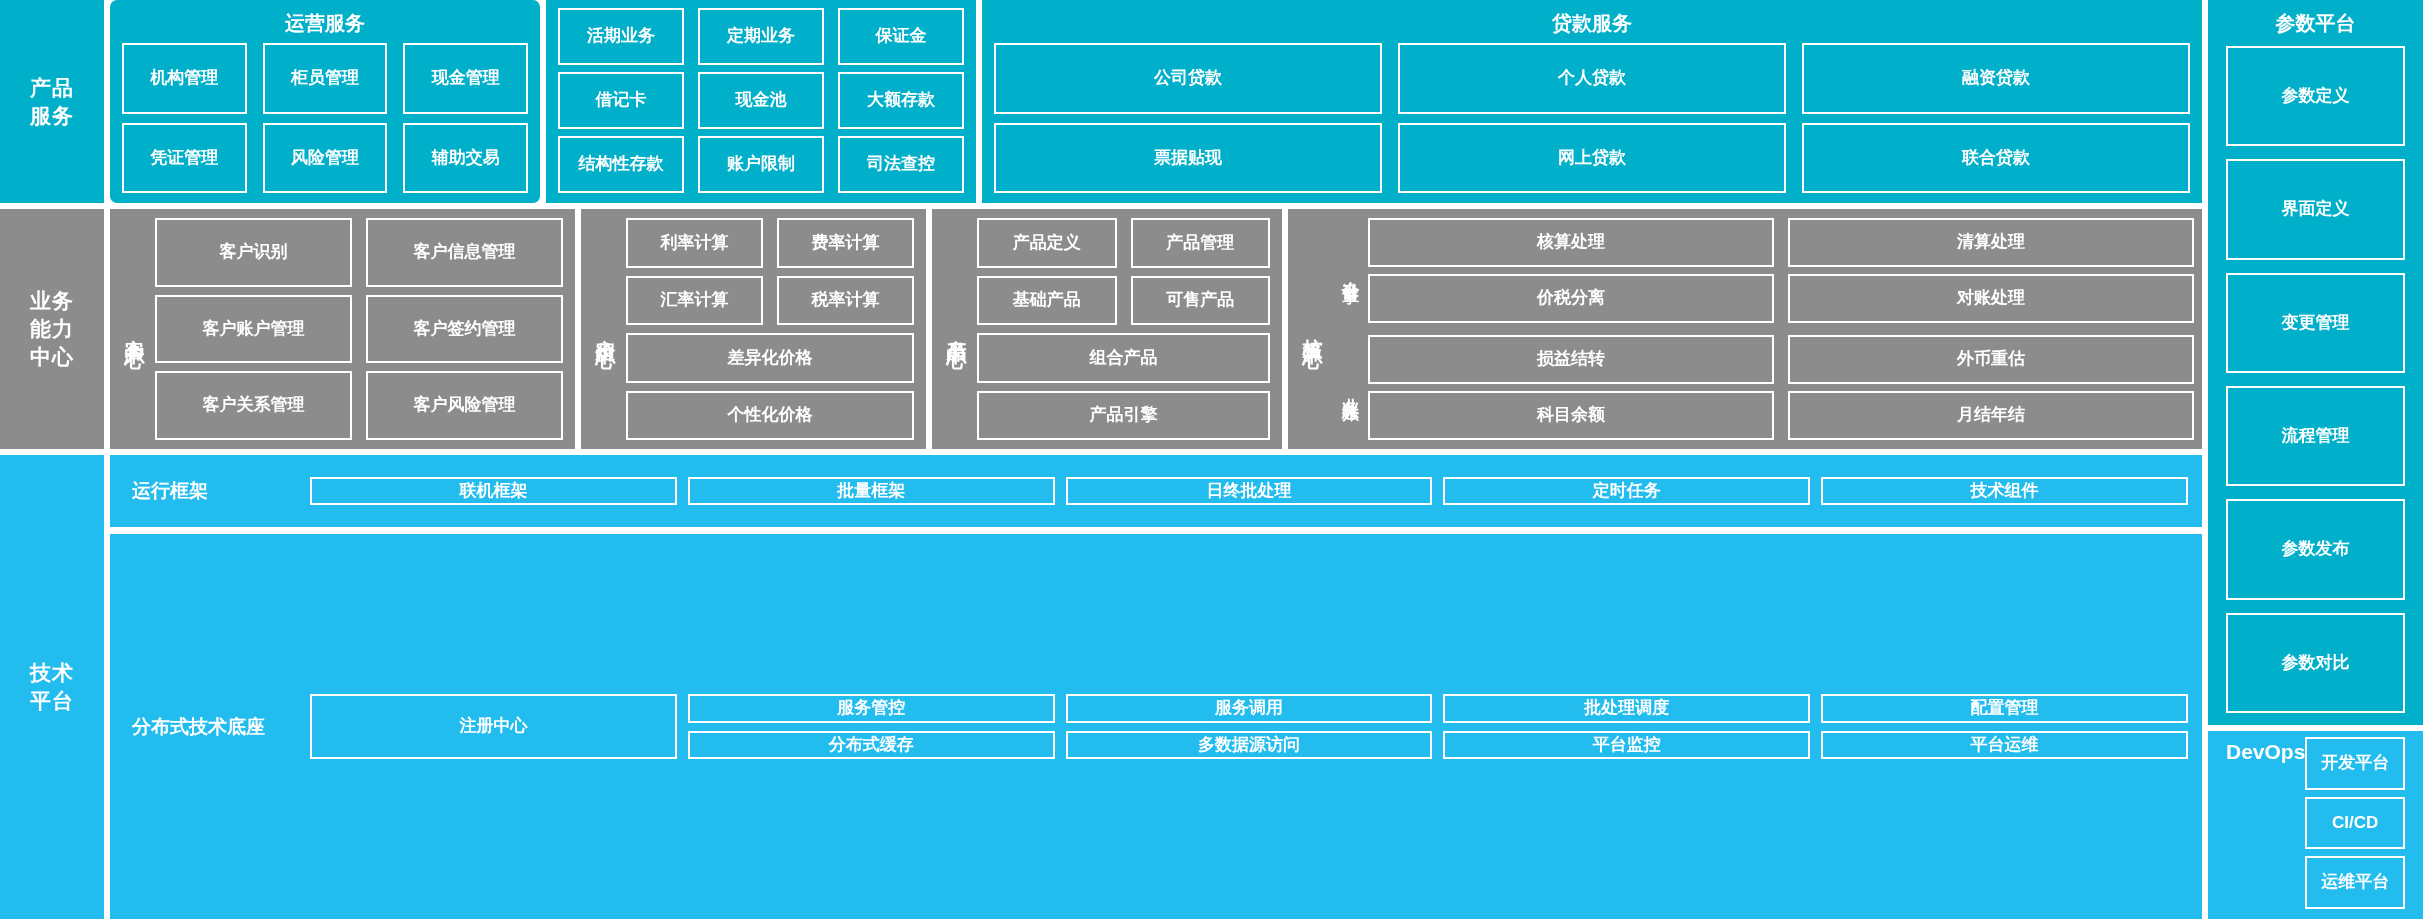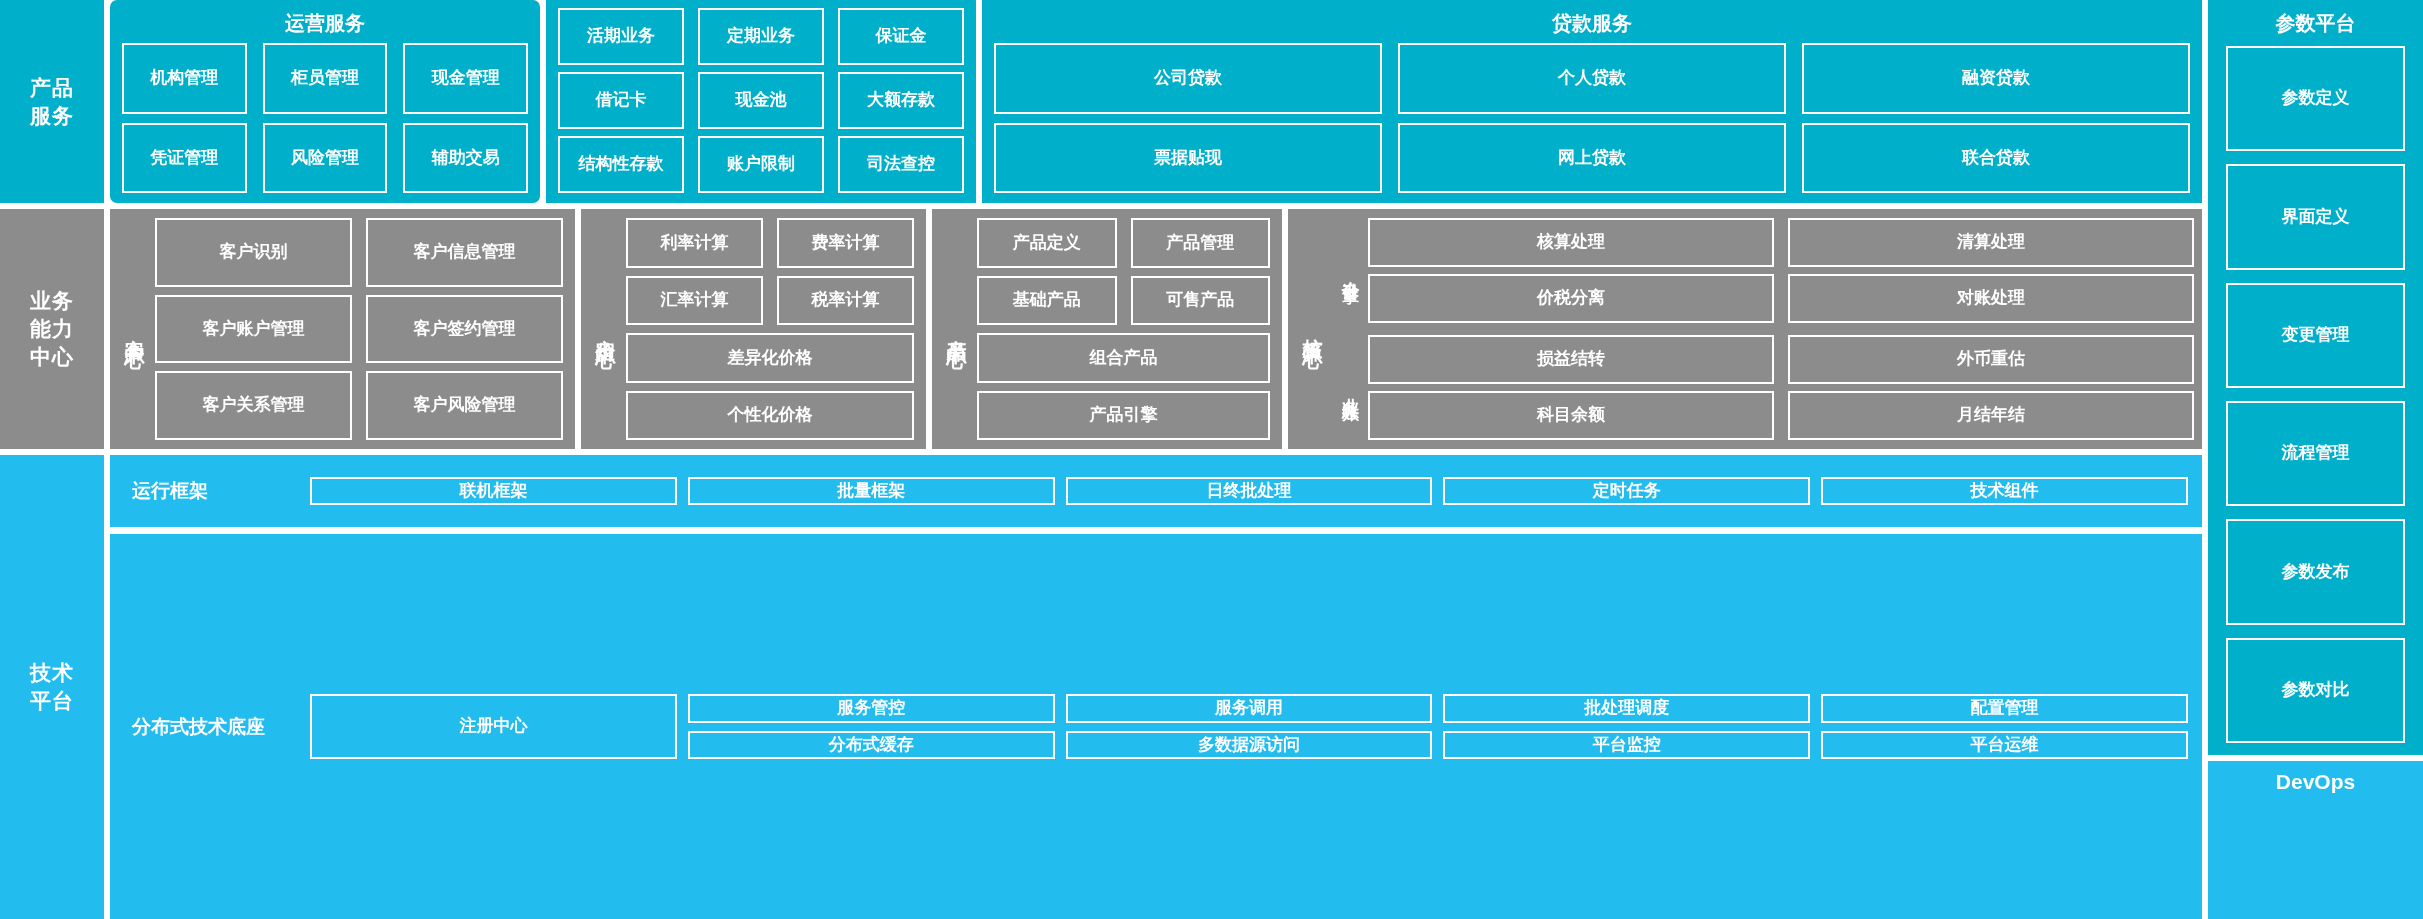--- a/index.html
+++ b/index.html
@@ -90,21 +90,21 @@
   .strip-base { flex:1 1 auto; }
   .base-cells { flex:1 1 auto; display:grid; grid-template-columns:repeat(5,1fr);
                 grid-template-rows:repeat(2,1fr); gap:8px 11px; min-width:0; }
   .rowspan2 { grid-row:1 / span 2; }
 
   
   .param-panel { flex:1 1 auto; display:flex; flex-direction:column; padding:8px 18px 12px; }
   .param-title { text-align:center; font-size:20px; line-height:30px; margin-bottom:8px; }
   .param-list { flex:1 1 auto; display:grid; grid-template-rows:repeat(6,1fr); gap:13px; }
 
-  .devops-panel { flex:0 0 auto; display:flex; flex-direction:column; padding:6px 18px 10px; height:158px; }
+  .devops-panel { flex:0 0 auto; display:flex; flex-direction:row; padding:6px 18px 10px; height:188px; }
   .devops-title { text-align:center; font-size:21px; line-height:30px; margin-bottom:5px; }
   .devops-list { flex:1 1 auto; display:grid; grid-template-rows:repeat(3,1fr); gap:7px; }
   .devops-list .cell { font-size:17px; }
 </style>
 </head>
 <body>
 
 <div class="page">
 
   <div class="left-stack">
@@ -284,17 +284,22 @@
         <div class="cell">界面定义</div>
         <div class="cell">变更管理</div>
         <div class="cell">流程管理</div>
         <div class="cell">参数发布</div>
         <div class="cell">参数对比</div>
       </div>
     </div>
 
     <div class="devops-panel blue">
       <div class="devops-title">DevOps</div>
+      <div class="devops-list">
+        <div class="cell">开发平台</div>
+        <div class="cell">CI/CD</div>
+        <div class="cell">运维平台</div>
+      </div>
     </div>
 
   </div>
 
 </div>
 
 </body></html>

